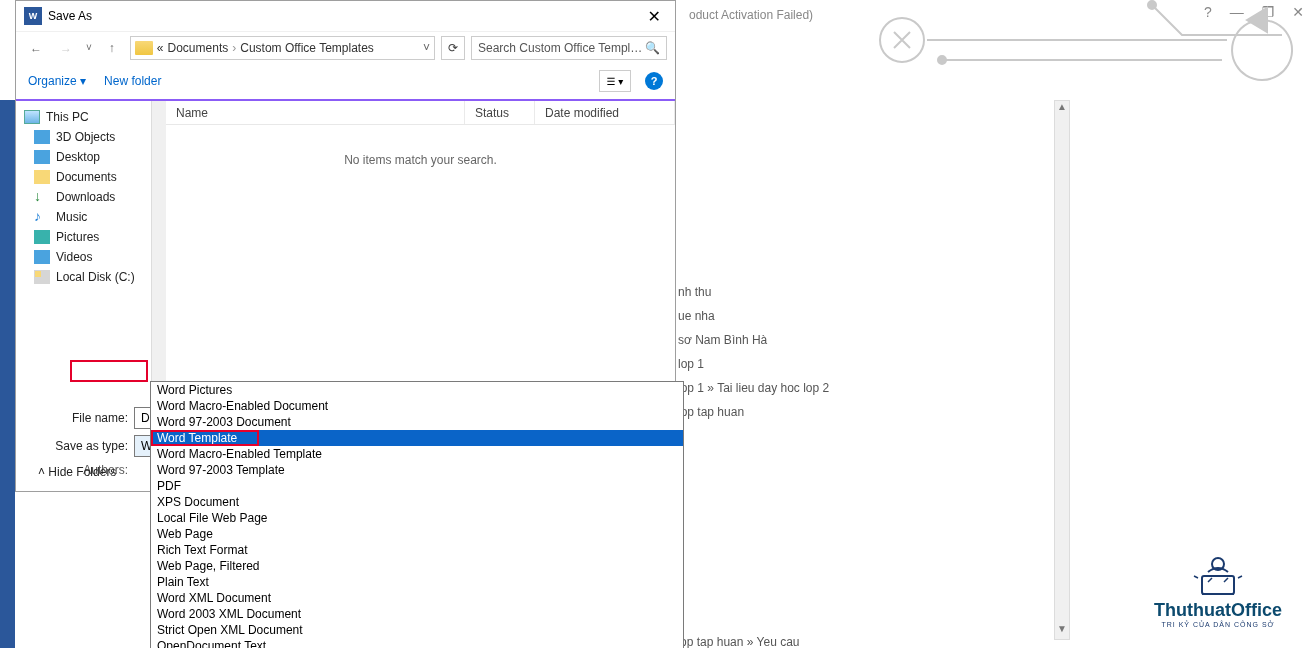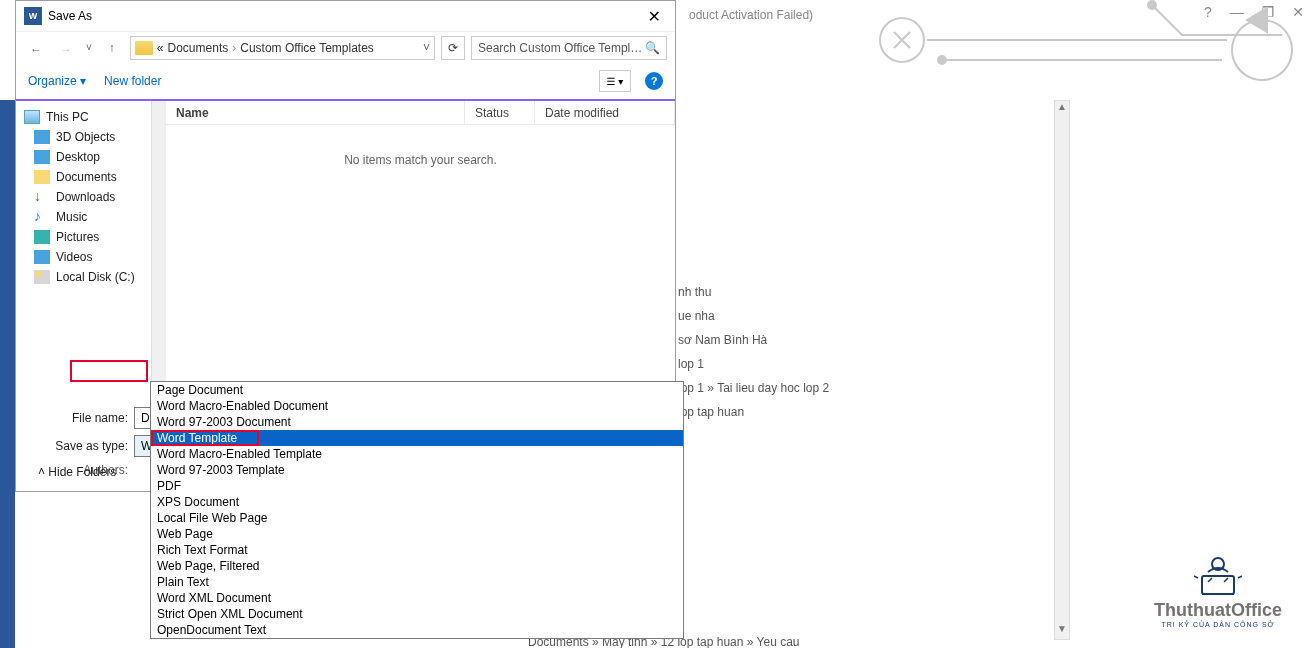--- a/index.html
+++ b/index.html
@@ -51,21 +51,21 @@
   .ico-down { background: transparent; color: #2b8a3e; font-size: 14px; line-height: 12px; }
   .ico-music { color: #1e7fd6; font-size: 14px; line-height: 12px; }
   .ico-pic { background: #38b2ac; }
   .ico-vid { background: #4aa3df; }
   .ico-disk { background: #d6d6d6; position: relative; }
   .ico-disk::after{content:"";position:absolute;left:1px;top:1px;width:6px;height:6px;background:#f8d877;}
 
   .file-pane { flex: 1; position: relative; }
   .cols { height: 24px; display: flex; align-items: center; border-bottom: 1px solid #e8e8e8; color: #444; }
   .cols .c { padding: 0 10px; border-right: 1px solid #eaeaea; height: 100%; display: flex; align-items: center; }
-  .c-name { flex: 1; font-weight: bold; }
+  .c-name { flex: 1; }
   .c-status { width: 70px; }
   .c-date { width: 140px; border-right: none; }
   .empty { text-align: center; color: #666; margin-top: 28px; }
   .hscroll { position: absolute; bottom: 0; left: 0; right: 0; height: 16px; background: #f0f0f0; display: flex; align-items: center; }
   .hscroll .ar { width: 16px; text-align: center; color: #777; }
   .hscroll .thumb { position: absolute; left: 18px; width: 200px; top: 2px; bottom: 2px; background: #cfcfcf; border-radius: 2px; }
 
   .bottom { padding: 8px 12px; }
   .row { display: flex; align-items: center; margin-bottom: 6px; }
   .row label { width: 106px; text-align: right; padding-right: 6px; color: #222; }
@@ -84,21 +84,21 @@
   .hide-f { position: absolute; left: 22px; bottom: 12px; color: #222; }
   .hide-f::before { content: "˄ "; }
 
   .right-scroll { position: absolute; right: 242px; top: 100px; width: 16px; height: 540px; background: #f0f0f0; border: 1px solid #dcdcdc; }
   .right-scroll .up, .right-scroll .dn { height: 16px; text-align: center; color: #777; font-size: 10px; }
   .right-scroll .dn { position: absolute; bottom: 0; width: 100%; }
 
   .bg-items { position: absolute; left: 678px; top: 280px; color: #555; line-height: 2; }
   .watermark { position: absolute; right: 30px; bottom: 20px; text-align: center; }
   .watermark .wm-ico { width: 60px; height: 46px; margin: 0 auto 2px; }
-  .watermark .wm-txt { font-size: 18px; font-weight: 700; color: #737373; }
+  .watermark .wm-txt { font-size: 18px; font-weight: 700; color: #0c4a6e; }
   .watermark .wm-sub { font-size: 7px; letter-spacing: 1px; color: #1a3a6e; }
 
   svg { display: block; }
 </style>
 </head>
 <body>
 
 <div class="bg-top">
   <div class="bg-text">oduct Activation Failed)</div>
   <div class="bg-btns">
@@ -229,34 +229,35 @@
       </div>
     </div>
     <div class="row authors-row">
       <label>Authors:</label>
     </div>
   </div>
 
   <div class="highlight-box hl-label"></div>
 
   <div class="dropdown" id="dd">
-      <div class="dd-item">Page Document</div>
+      <div class="dd-item">Word Pictures</div>
       <div class="dd-item">Word Macro-Enabled Document</div>
       <div class="dd-item">Word 97-2003 Document</div>
       <div class="dd-item sel">Word Template</div>
       <div class="dd-item">Word Macro-Enabled Template</div>
       <div class="dd-item">Word 97-2003 Template</div>
       <div class="dd-item">PDF</div>
       <div class="dd-item">XPS Document</div>
       <div class="dd-item">Local File Web Page</div>
       <div class="dd-item">Web Page</div>
       <div class="dd-item">Rich Text Format</div>
       <div class="dd-item">Web Page, Filtered</div>
       <div class="dd-item">Plain Text</div>
       <div class="dd-item">Word XML Document</div>
+      <div class="dd-item">Word 2003 XML Document</div>
       <div class="dd-item">Strict Open XML Document</div>
       <div class="dd-item">OpenDocument Text</div>
       <div class="hl-item" style="left: 0px; top: 48px; width: 108px; height: 16px;"></div>
     </div>
 
   <div class="hide-f">Hide Folders</div>
 </div>
 
 <div class="right-scroll">
   <div class="up">▲</div>

